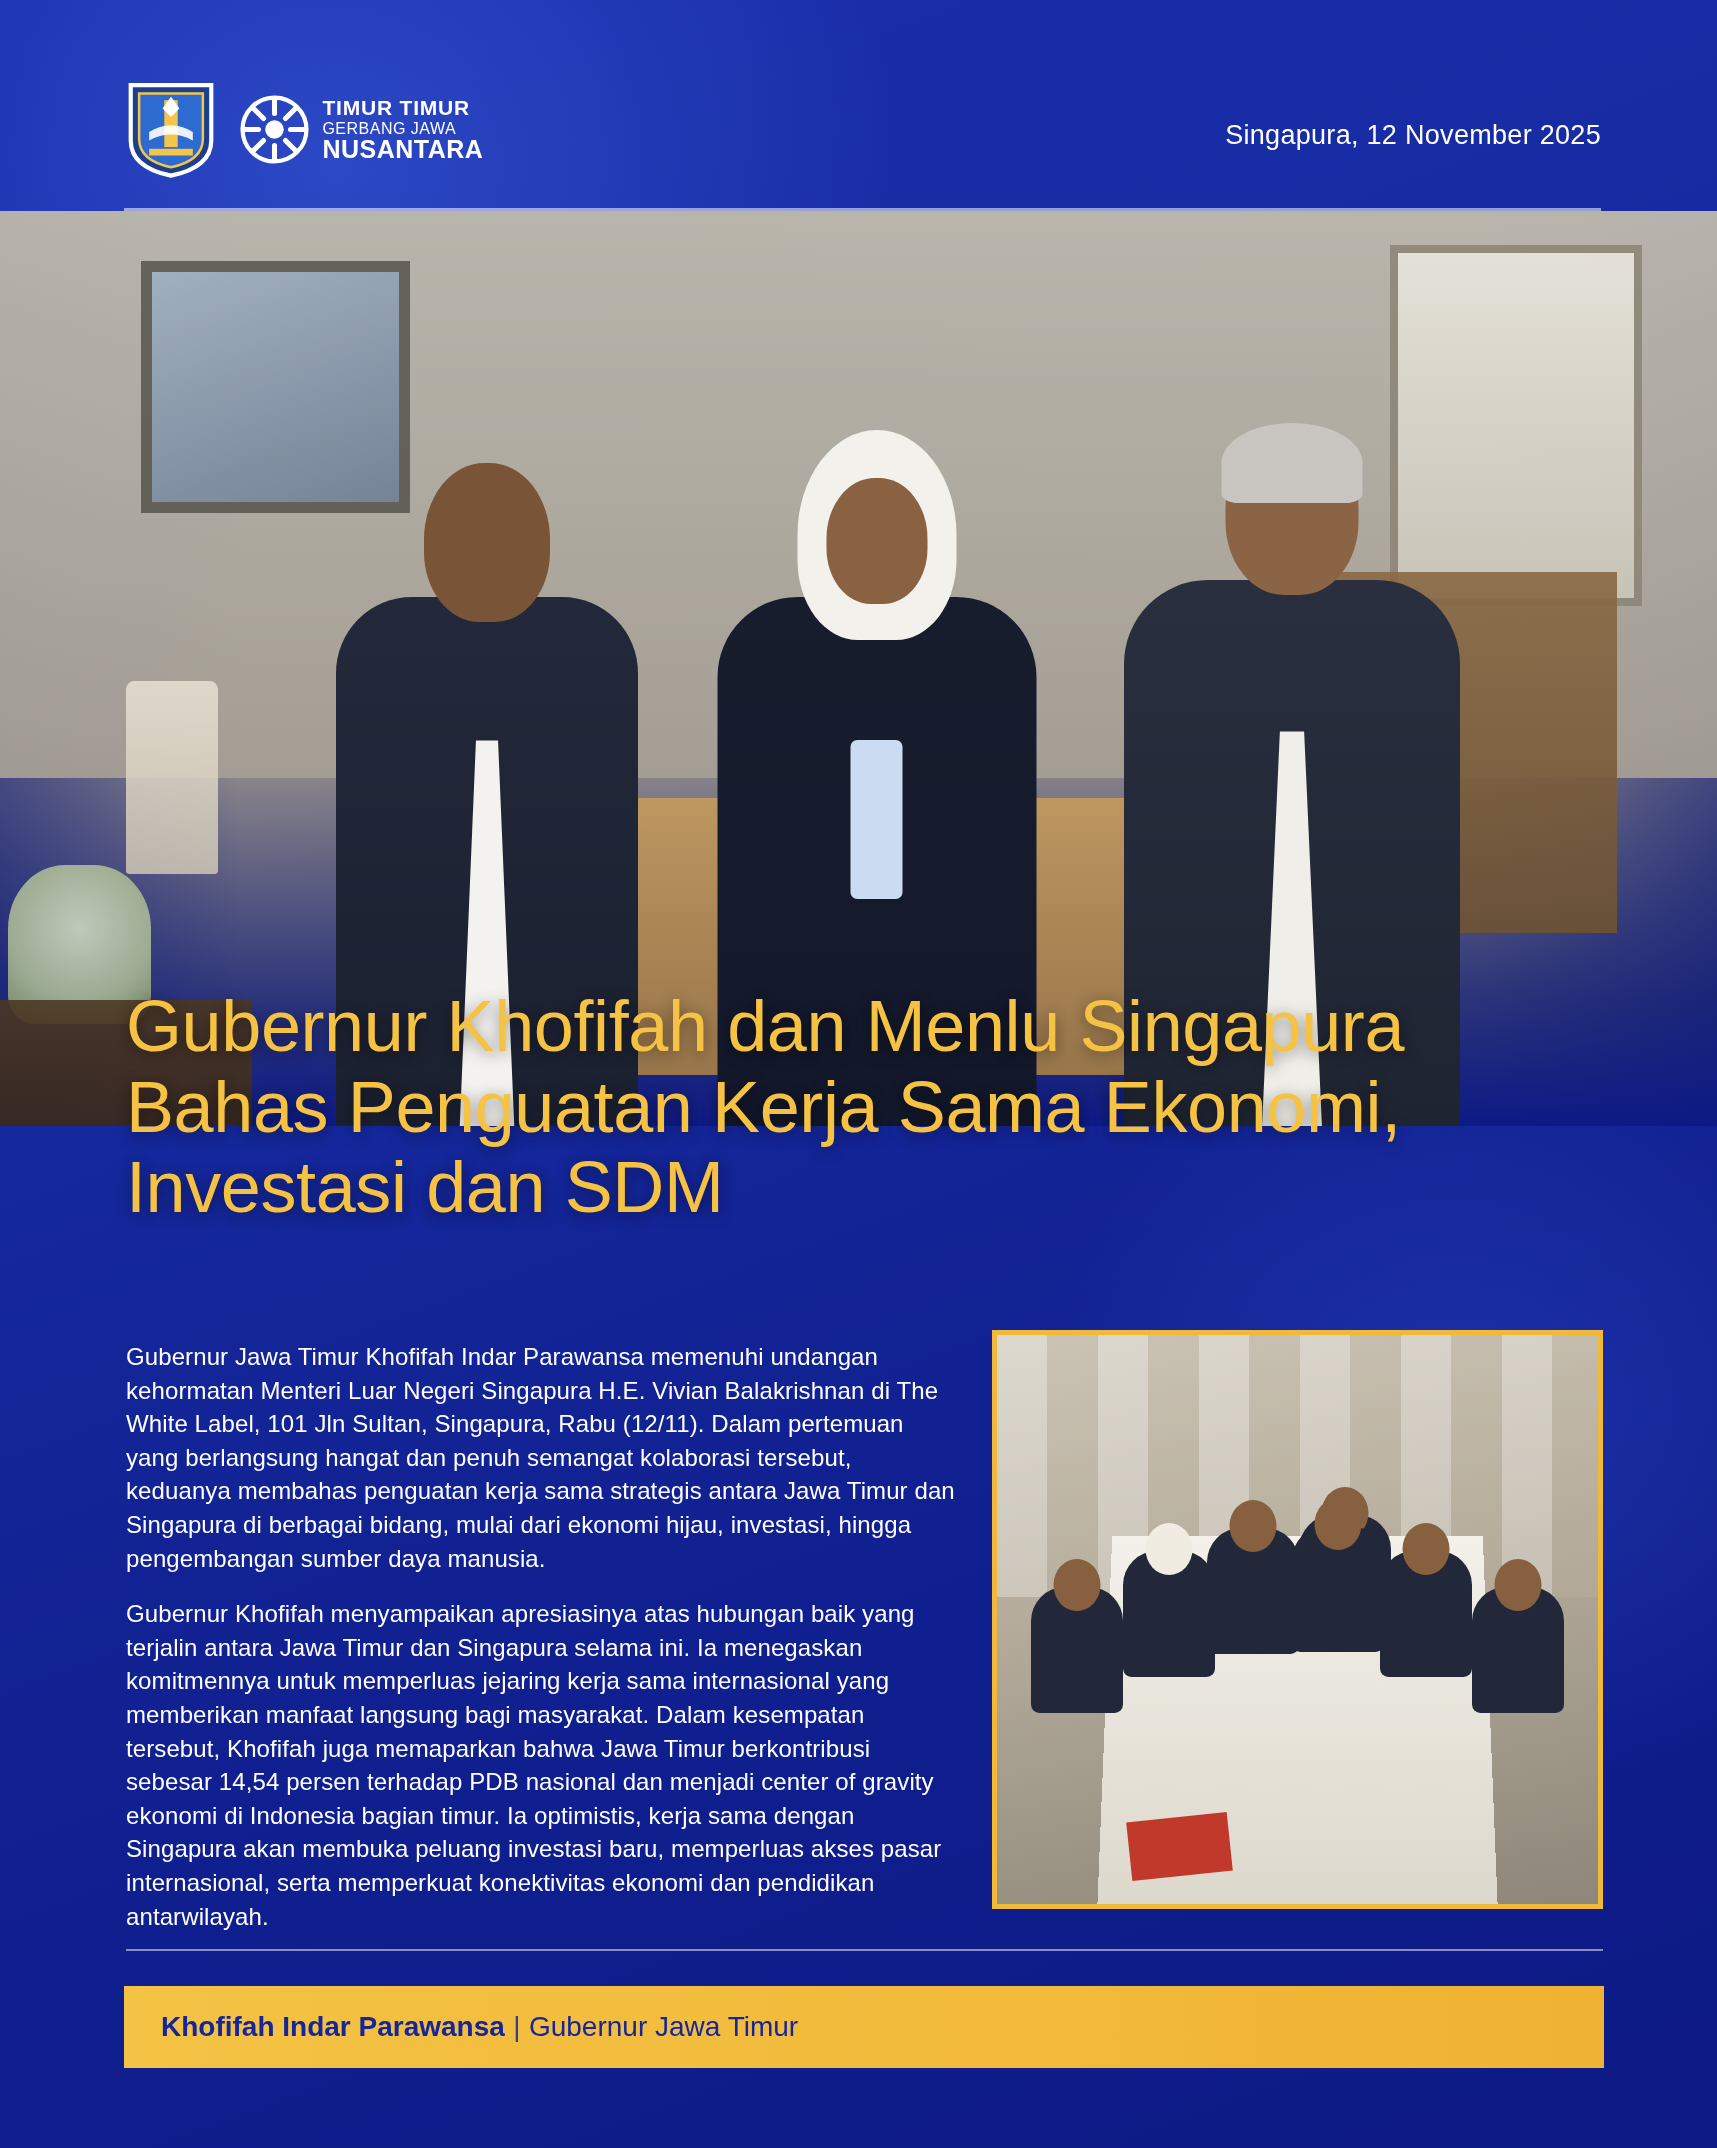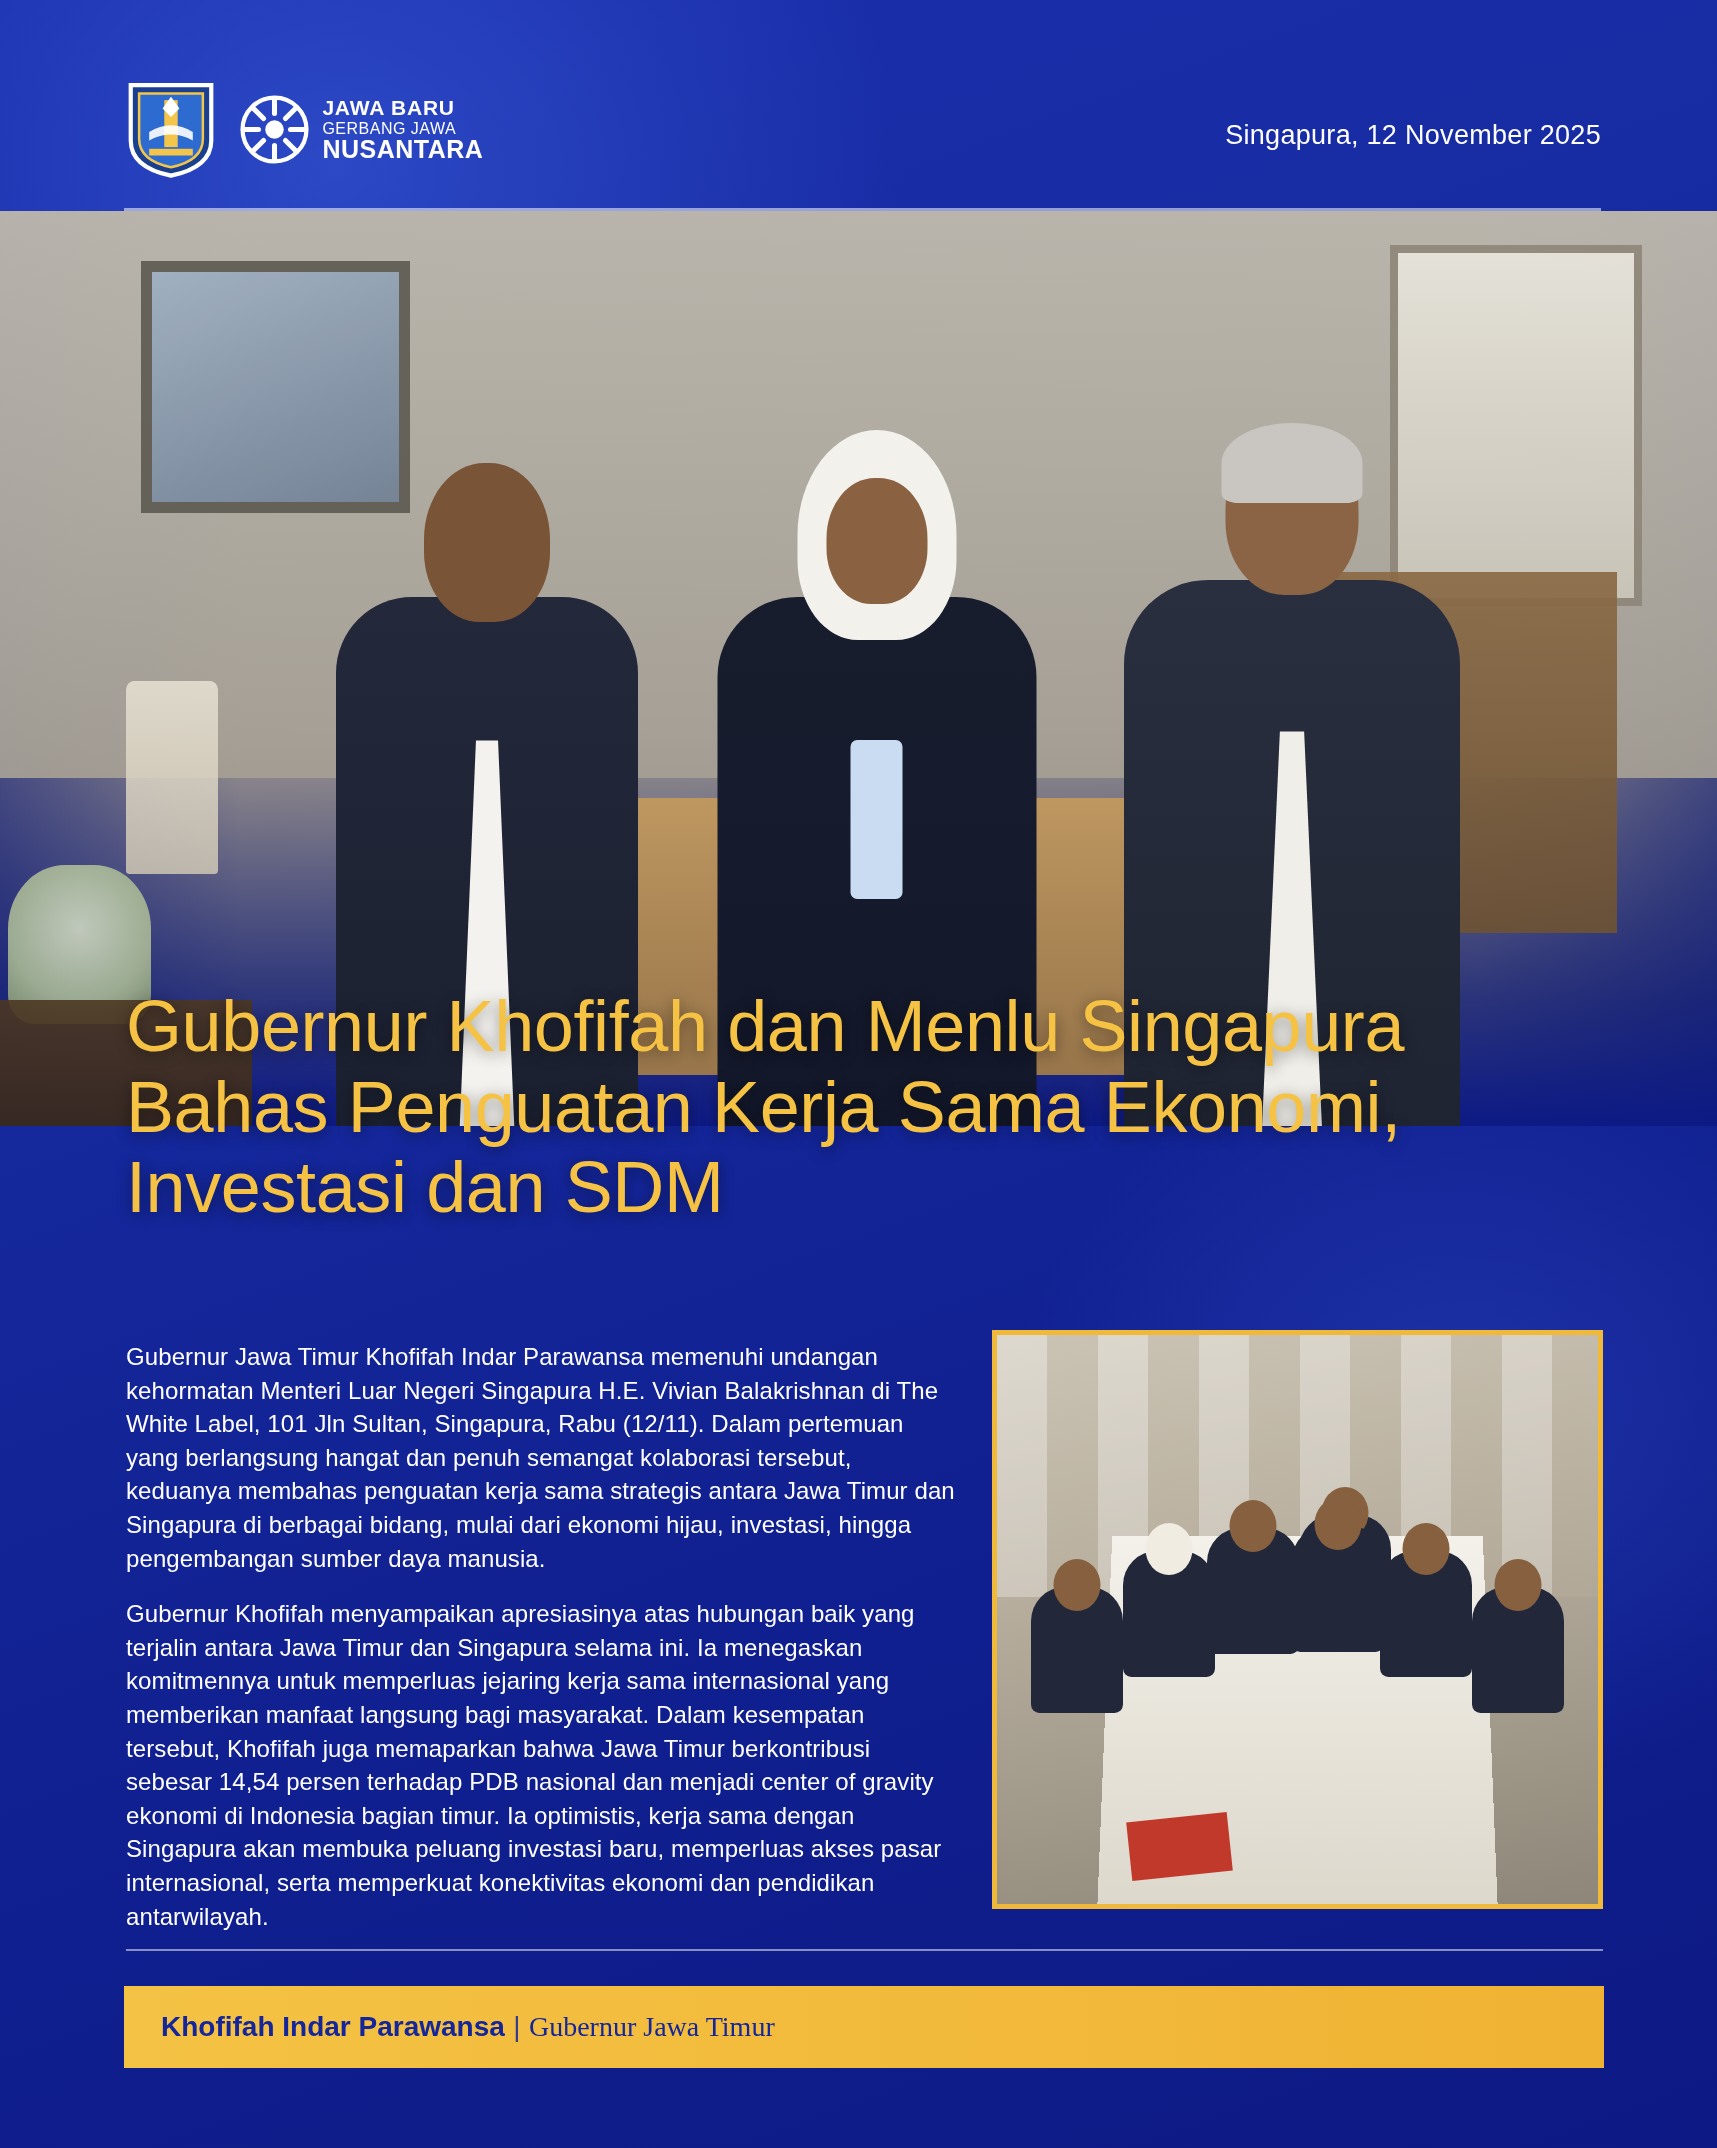--- a/index.html
+++ b/index.html
@@ -256,21 +256,21 @@
     z-index: 6;
   }
   .footer-bar .txt {
     margin-left: 37px;
     font-size: 28px;
     color: #15269b;
     white-space: nowrap;
   }
   .footer-bar .name { font-weight: 700; }
   .footer-bar .sep { font-weight: 400; opacity: 0.85; margin: 0 8.4px; }
-  .footer-bar .role { font-weight: 400; font-family: Liberation Serif, serif; }
+  .footer-bar .role { font-weight: 400; }
 </style>
 </head>
 <body>
 
 <div class="poster">
 
   <div class="header">
     <div class="logos">
 
       <span class="crest">
@@ -295,21 +295,21 @@
               <line x1="6" y1="41" x2="22" y2="41"></line>
               <line x1="60" y1="41" x2="76" y2="41"></line>
               <line x1="16" y1="16" x2="28" y2="28"></line>
               <line x1="54" y1="54" x2="66" y2="66"></line>
               <line x1="66" y1="16" x2="54" y2="28"></line>
               <line x1="28" y1="54" x2="16" y2="66"></line>
             </g>
           </svg>
         </span>
         <div class="logo2-text">
-          <div class="l1">JAWA BARU</div>
+          <div class="l1">TIMUR TIMUR</div>
           <div class="l2">GERBANG JAWA</div>
           <div class="l3">NUSANTARA</div>
         </div>
       </div>
     </div>
 
     <div class="dateline">Singapura, 12 November 2025</div>
   </div>
   <div class="header-rule"></div>
 

